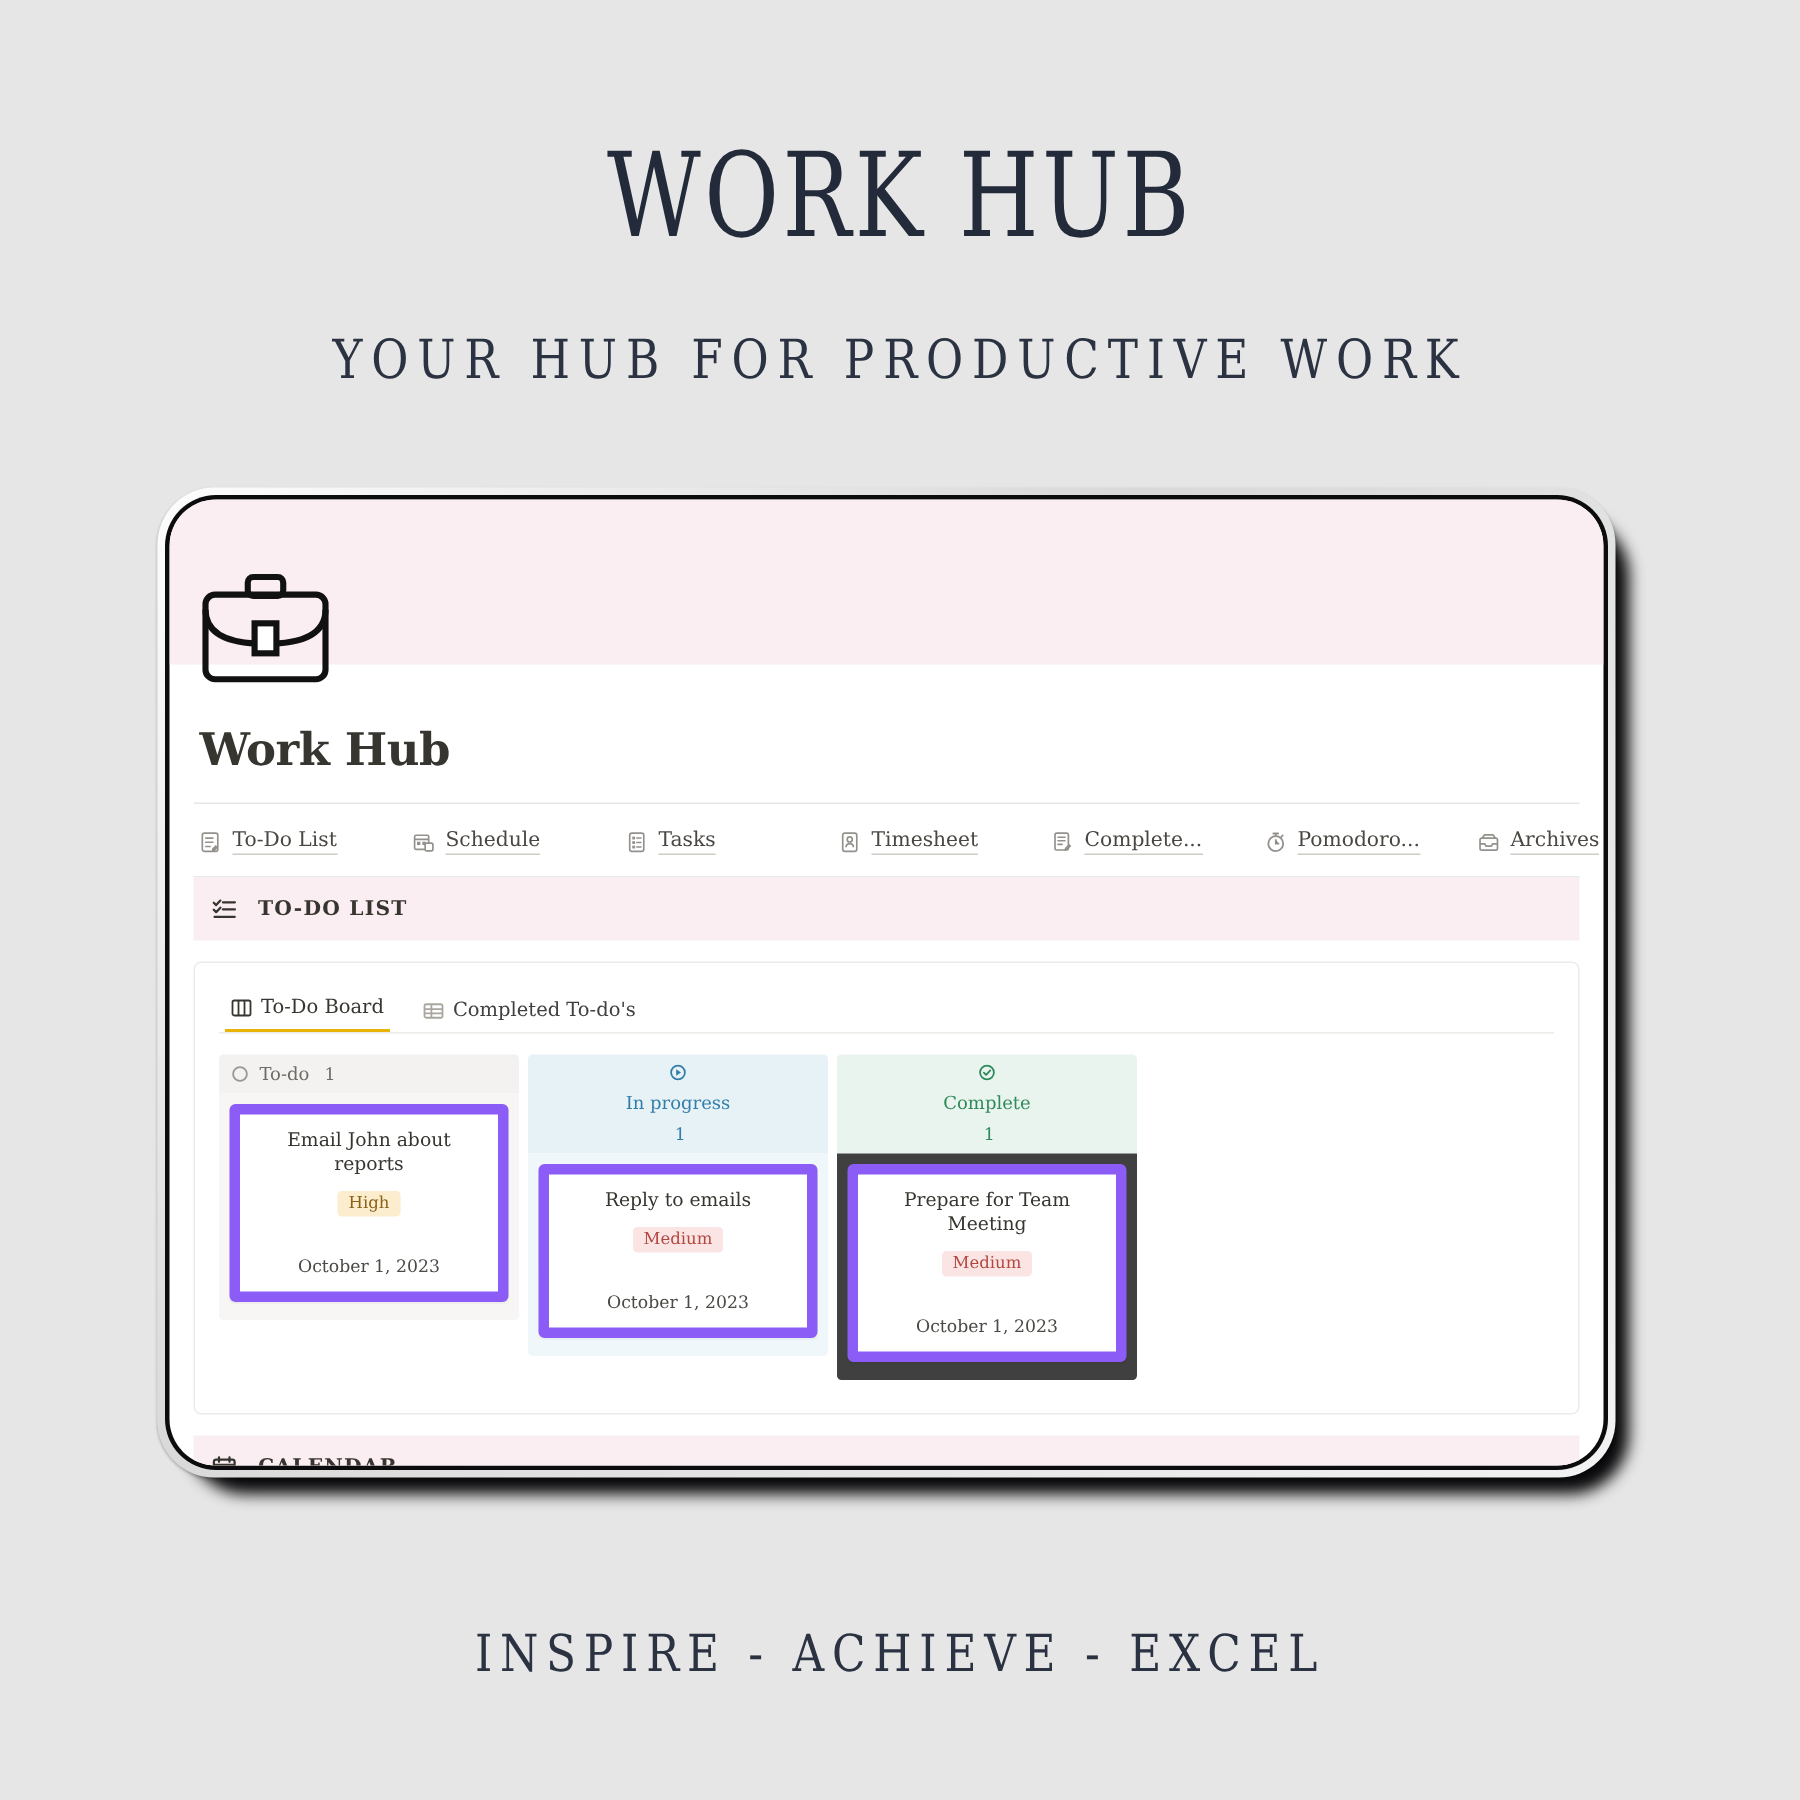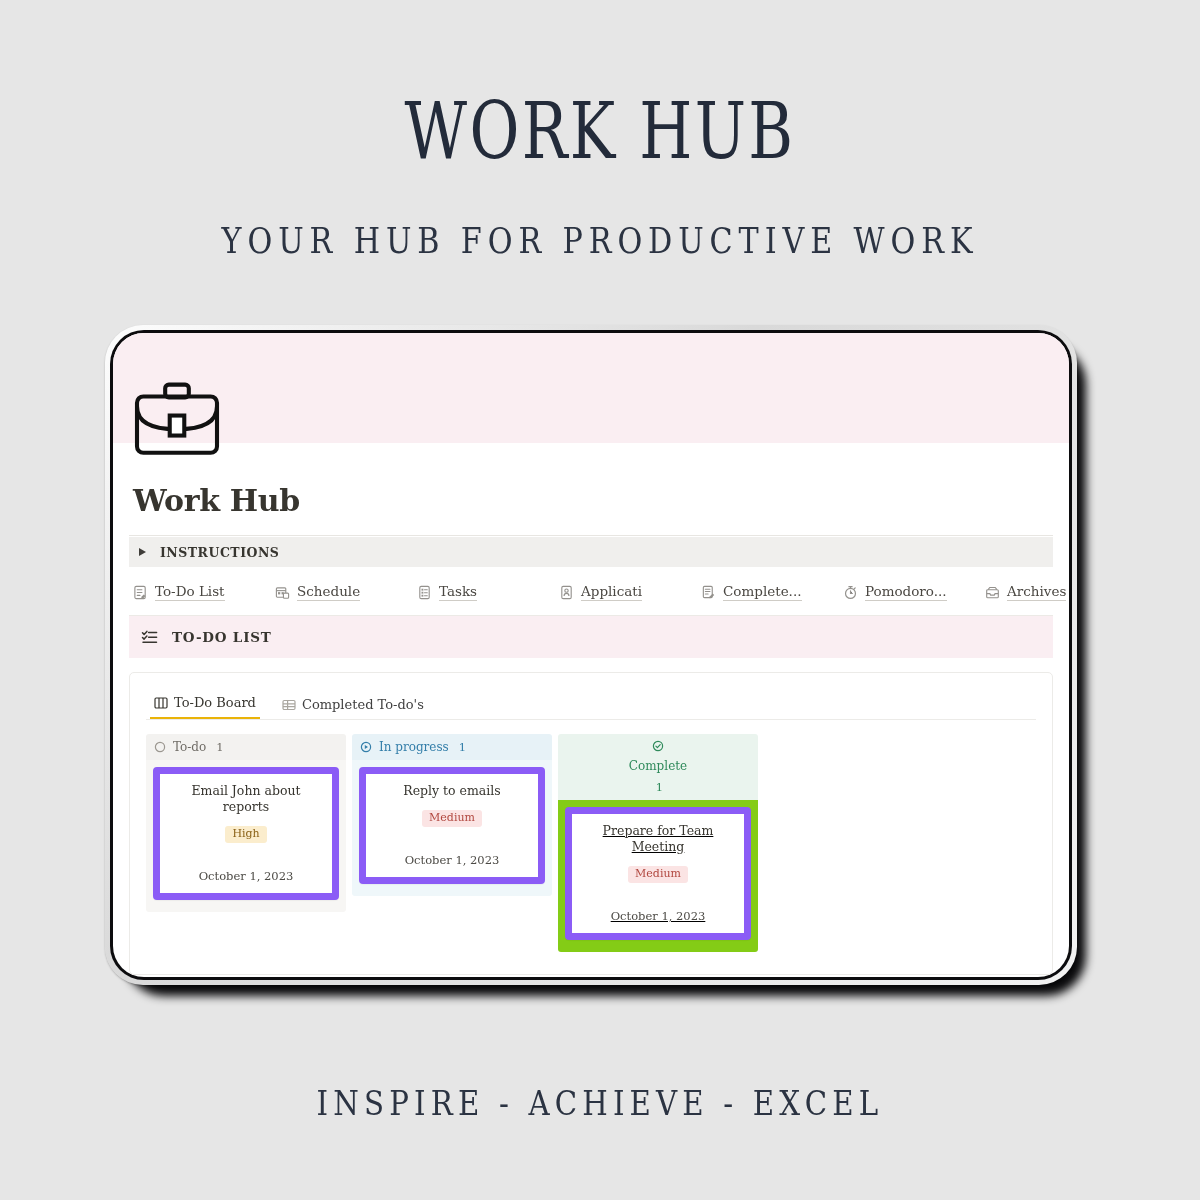--- a/index.html
+++ b/index.html
@@ -325,24 +325,20 @@
             <rect x="6" y="17" width="88" height="62" rx="7" fill="none" stroke="#111" stroke-width="4.5"></rect>
             <path d="M6 28 Q6 53 50 53 Q94 53 94 28" fill="none" stroke="#111" stroke-width="4.5"></path>
             <rect x="42" y="38" width="16" height="22" fill="#fff" stroke="#111" stroke-width="4.5"></rect>
           </svg>
         </div>
 
         <div class="nk-page-title">Work Hub</div>
 
         <div class="nk-rule"></div>
 
-        <div class="nk-toggle">
-          <span class="nk-caret"></span>
-          <span class="nk-toggle-label">INSTRUCTIONS</span>
-        </div>
 
         <div class="nk-nav">
 
           <div class="nk-nav-item">
             <span class="nk-nav-icon">
               <svg viewBox="0 0 16 16" width="15" height="15">
                 <rect x="2" y="1.5" width="11" height="13" rx="1.5" fill="none" stroke="#6b6862" stroke-width="1.2"></rect>
                 <path d="M4.5 5h5M4.5 8h5M4.5 11h3" stroke="#6b6862" stroke-width="1.2" stroke-linecap="round"></path>
                 <path d="M9 12.5l2.5-2.5 1.8 1.8L10.8 14.3l-2 .3z" fill="#6b6862"></path>
               </svg>
@@ -377,21 +373,21 @@
           </div>
 
           <div class="nk-nav-item">
             <span class="nk-nav-icon">
               <svg viewBox="0 0 16 16" width="15" height="15">
                 <rect x="3" y="1.5" width="10" height="13" rx="1.5" fill="none" stroke="#6b6862" stroke-width="1.2"></rect>
                 <circle cx="8" cy="6" r="1.8" fill="none" stroke="#6b6862" stroke-width="1.2"></circle>
                 <path d="M5.4 11.6c0-1.6 1.2-2.6 2.6-2.6s2.6 1 2.6 2.6" fill="none" stroke="#6b6862" stroke-width="1.2"></path>
               </svg>
             </span>
-            <span class="nk-nav-label">Applicati</span>
+            <span class="nk-nav-label">Timesheet</span>
           </div>
 
           <div class="nk-nav-item">
             <span class="nk-nav-icon">
               <svg viewBox="0 0 16 16" width="15" height="15">
                 <rect x="2.5" y="1.5" width="9.5" height="12" rx="1.2" fill="none" stroke="#6b6862" stroke-width="1.2"></rect>
                 <path d="M4.6 4.5h5M4.6 7h5M4.6 9.5h3" stroke="#6b6862" stroke-width="1.1" stroke-linecap="round"></path>
                 <path d="M9.5 12l3-3 1.6 1.6-3 3-2 .4z" fill="#6b6862"></path>
               </svg>
             </span>
@@ -471,21 +467,21 @@
               <div class="nk-col-body" style="background:#f7f6f4;">
                 <div class="nk-card">
                   <div class="nk-card-title">Email John about reports</div>
                   <div class="nk-badge" style="background:#fbedcd;color:#8a6116;">High</div>
                   <div class="nk-card-date">October 1, 2023</div>
                 </div>
               </div>
             </div>
 
             <div class="nk-col">
-              <div class="nk-col-head" style="background:#e7f2f7;color:#337ea9;">
+              <div class="nk-col-head" style="background:#e7f2f7;color:#337ea9;flex-direction:column;">
                 <span class="nk-col-icon">
                   <svg viewBox="0 0 12 12" width="12" height="12">
                     <circle cx="6" cy="6" r="4.6" fill="none" stroke="#337ea9" stroke-width="1.2"></circle>
                     <path d="M4.8 3.9l3.2 2.1-3.2 2.1z" fill="#337ea9"></path>
                   </svg>
                 </span>
                 <span class="nk-col-name">In progress</span>
                 <span class="nk-col-count">1</span>
               </div>
               <div class="nk-col-body" style="background:#eff7fa;">
@@ -501,21 +497,21 @@
               <div class="nk-col-head" style="background:#eaf4ee;color:#2f8a5b;flex-direction:column;">
                 <span class="nk-col-icon">
                   <svg viewBox="0 0 12 12" width="12" height="12">
                     <circle cx="6" cy="6" r="4.6" fill="none" stroke="#2f8a5b" stroke-width="1.2"></circle>
                     <path d="M3.9 6.1l1.5 1.5 2.8-3" fill="none" stroke="#2f8a5b" stroke-width="1.2" stroke-linecap="round" stroke-linejoin="round"></path>
                   </svg>
                 </span>
                 <span class="nk-col-name">Complete</span>
                 <span class="nk-col-count">1</span>
               </div>
-              <div class="nk-col-body" style="background:#84cc16;text-decoration:underline;">
+              <div class="nk-col-body" style="background:#404040;">
                 <div class="nk-card">
                   <div class="nk-card-title">Prepare for Team Meeting</div>
                   <div class="nk-badge" style="background:#fbe4e4;color:#b1473f;">Medium</div>
                   <div class="nk-card-date">October 1, 2023</div>
                 </div>
               </div>
             </div>
 
           </div>
         </div>

